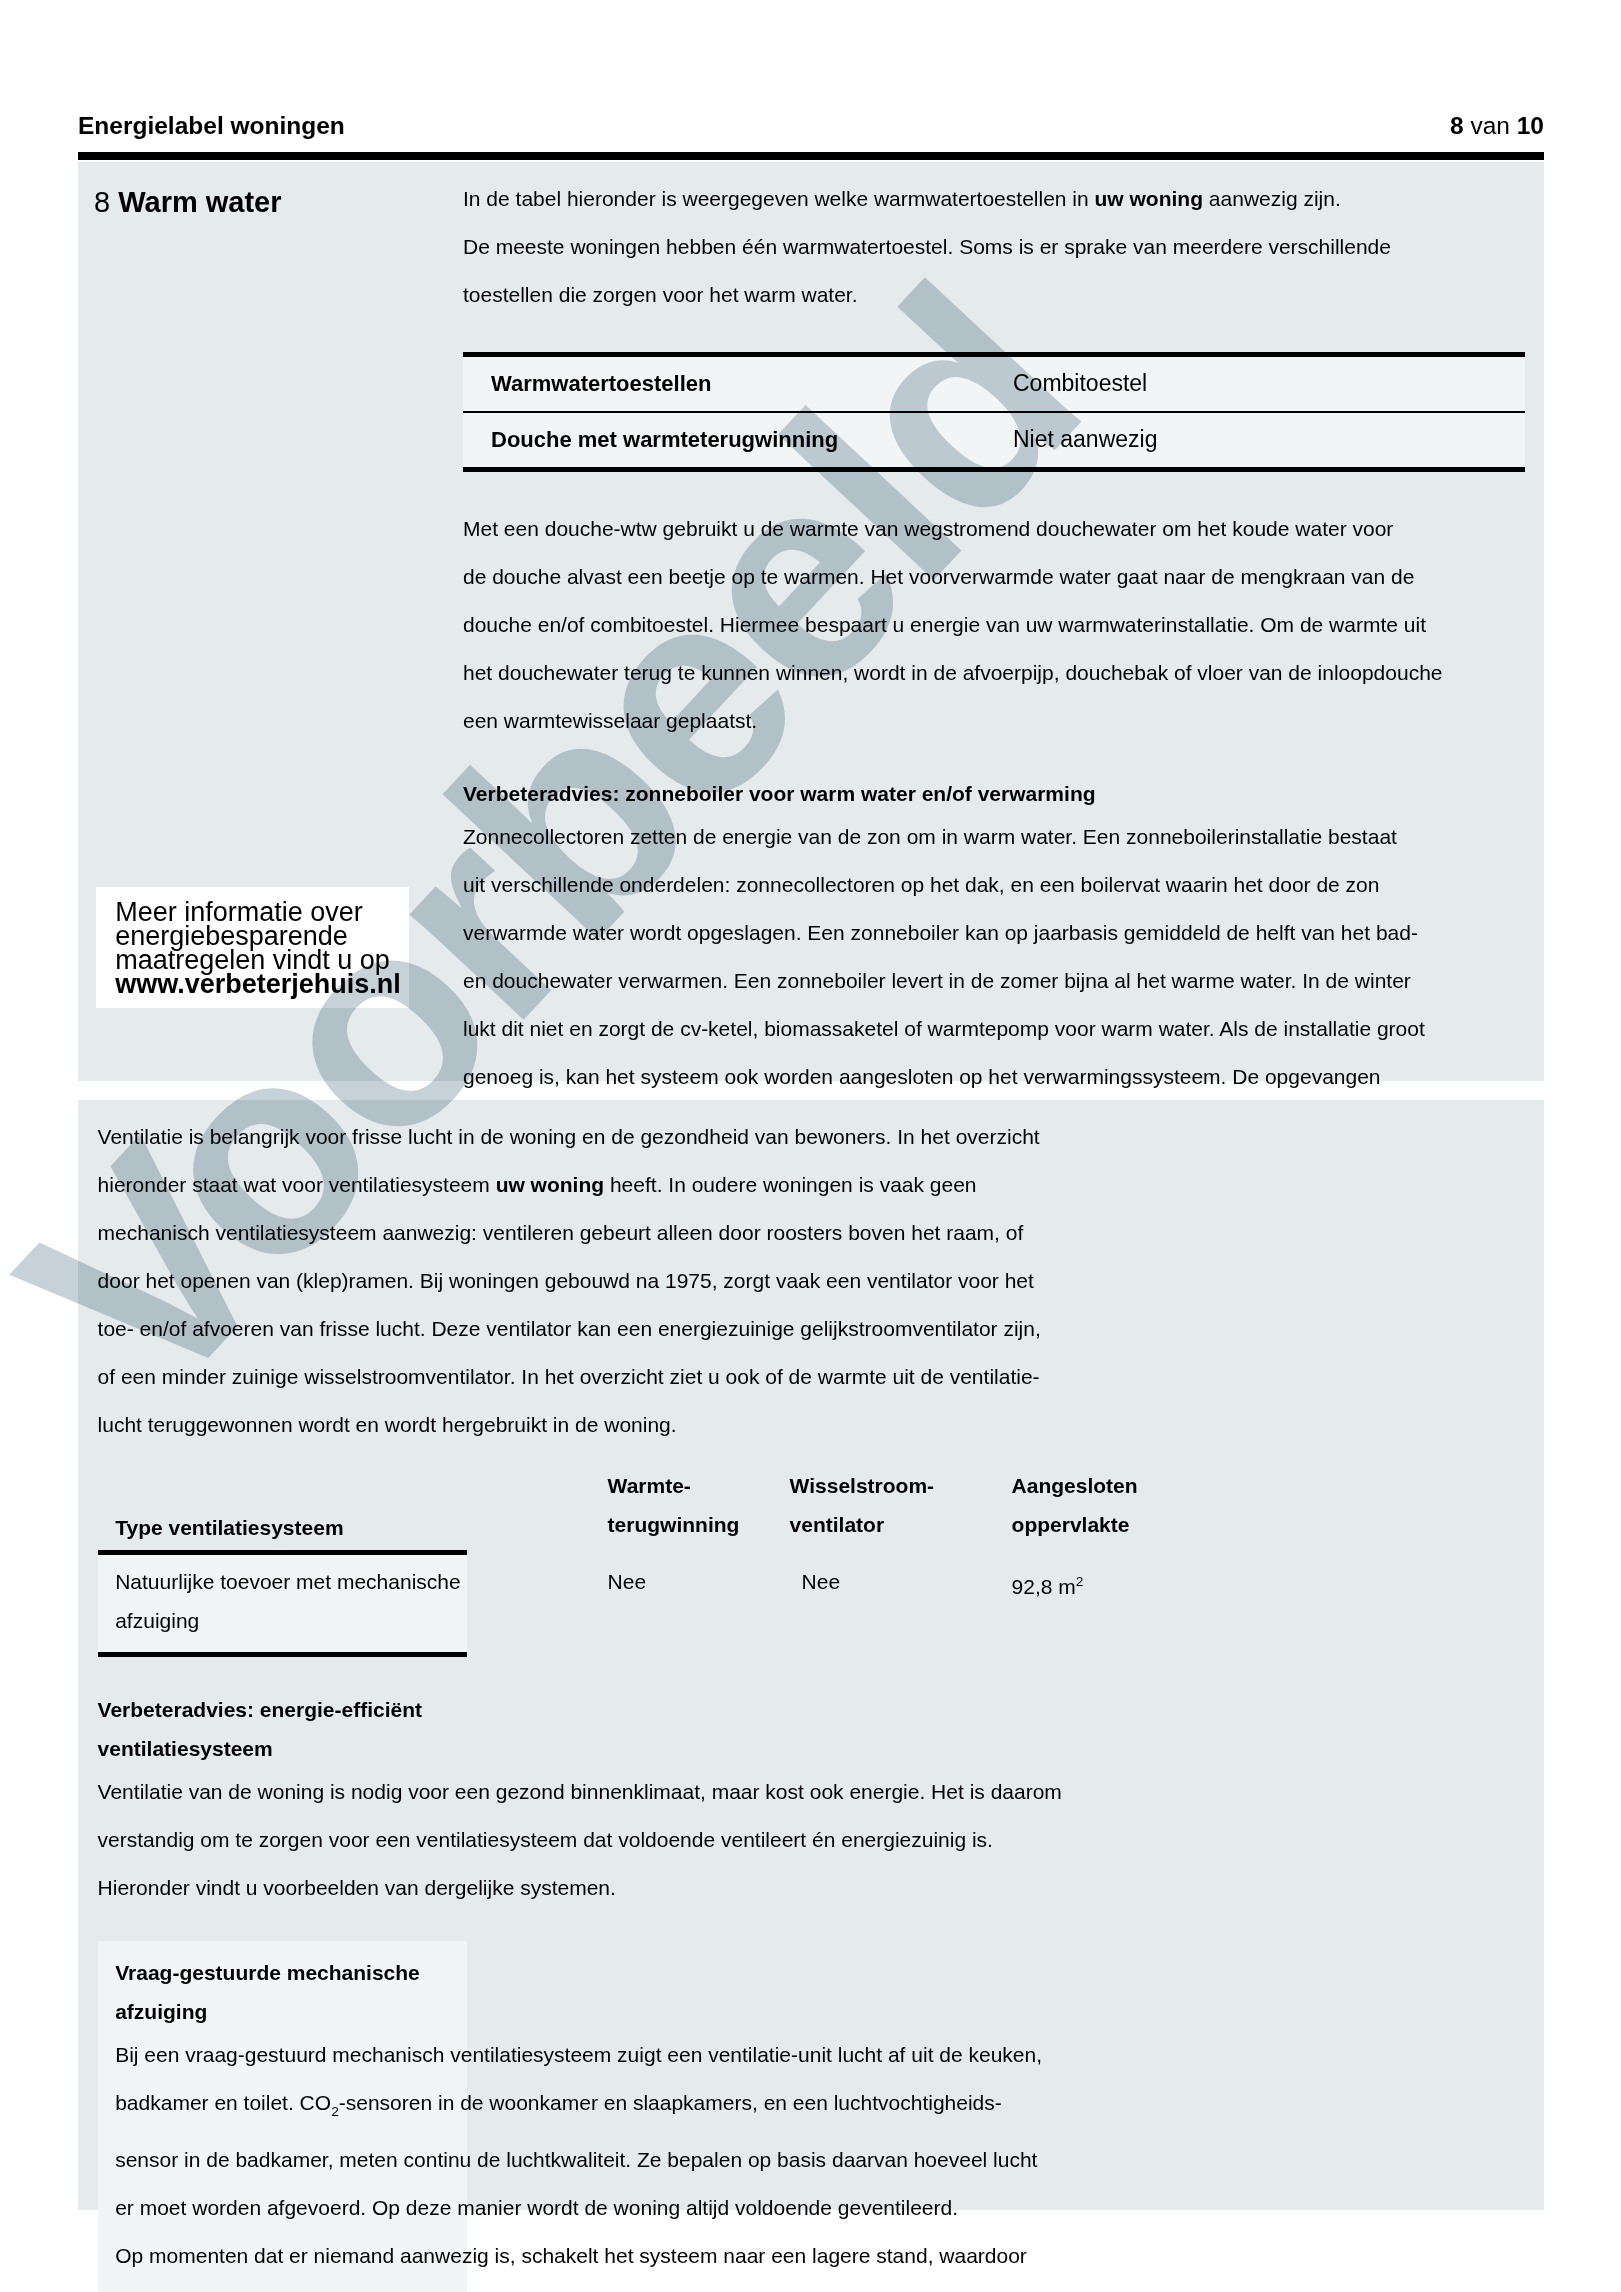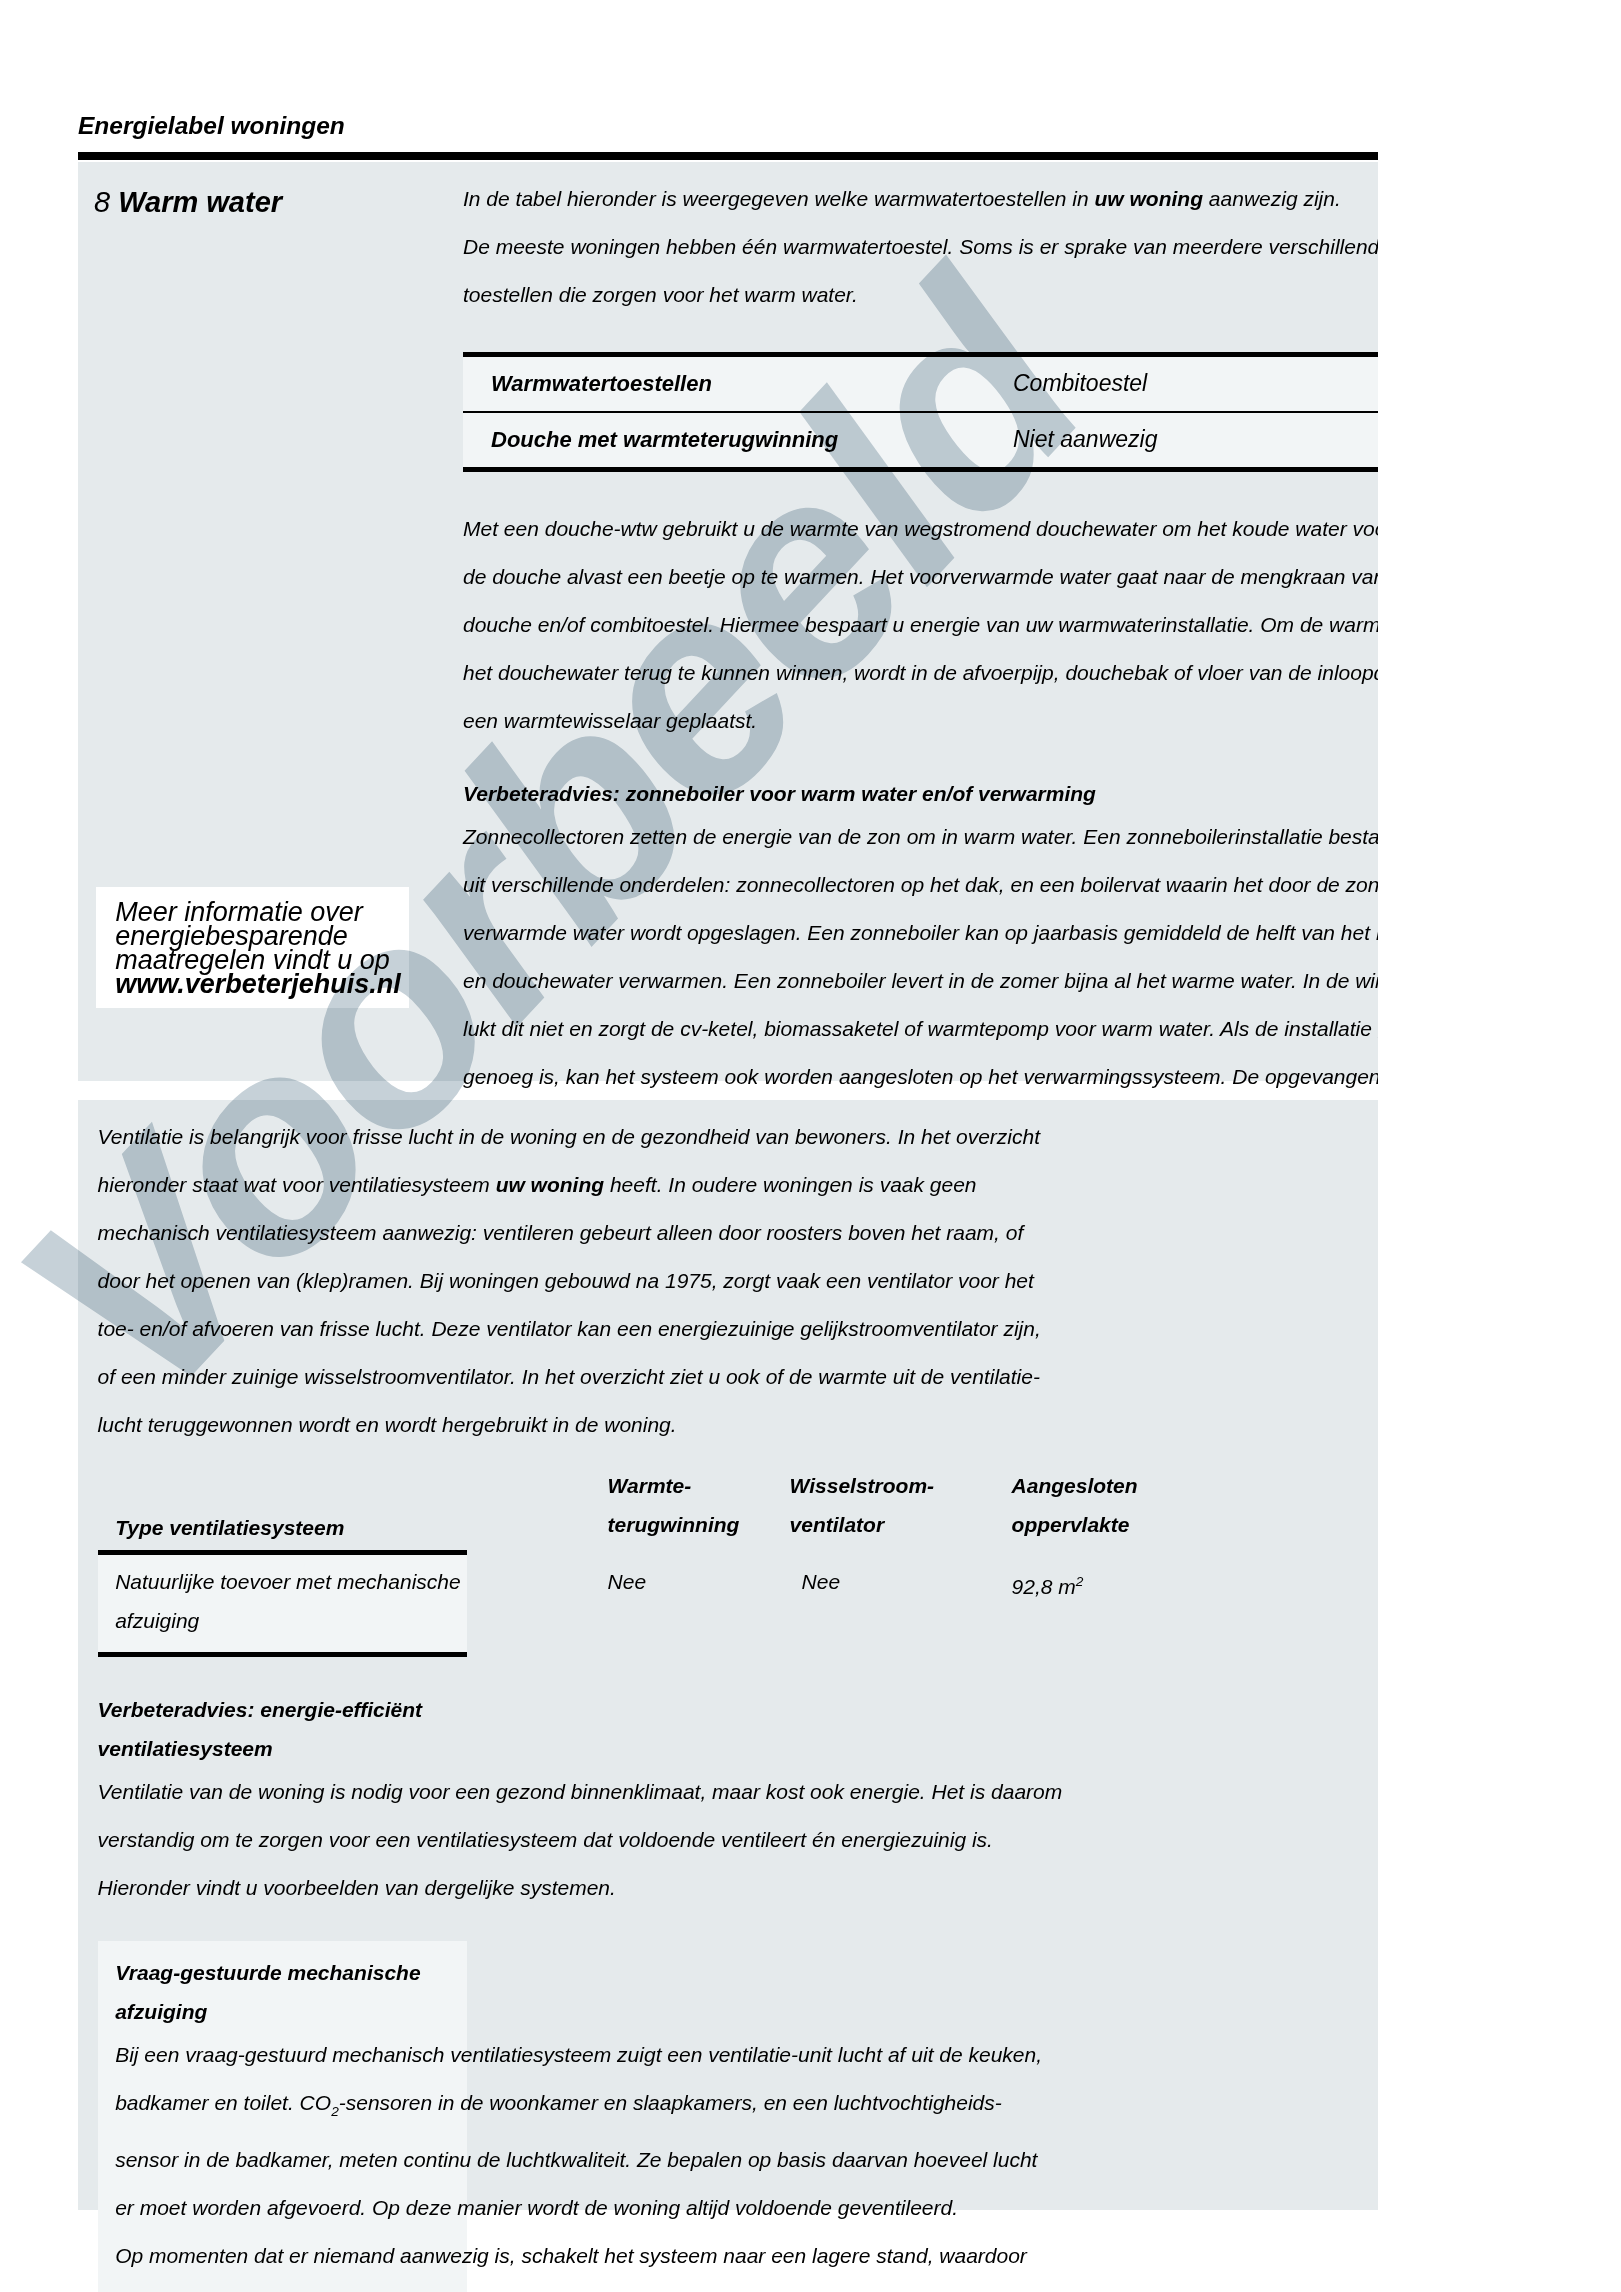--- a/index.html
+++ b/index.html
@@ -1,18 +1,18 @@
 <!DOCTYPE html>
 <html><head>
 <meta charset="utf-8">
 <style>
   * { margin:0; padding:0; box-sizing:border-box; }
   html,body { background:#ffffff; }
   body { font-family:"Liberation Sans","DejaVu Sans",sans-serif; color:#000; }
-  .page { position:relative; width:1378px; height:2293px; background:#ffffff; overflow:hidden;font-style:italic; }
+  .page { position:relative; width:1621px; height:2293px; background:#ffffff; overflow:hidden; }
 
   
   .header { position:absolute; top:110px; left:78px; width:1466px;
             display:flex; justify-content:space-between; align-items:baseline;
             font-size:24.5px; line-height:31px; }
   .header-title { font-weight:bold; }
   .header-page .b { font-weight:bold; }
   .rule { position:absolute; top:152px; left:78px; width:1466px; height:7.8px; background:#000; }
 
   

